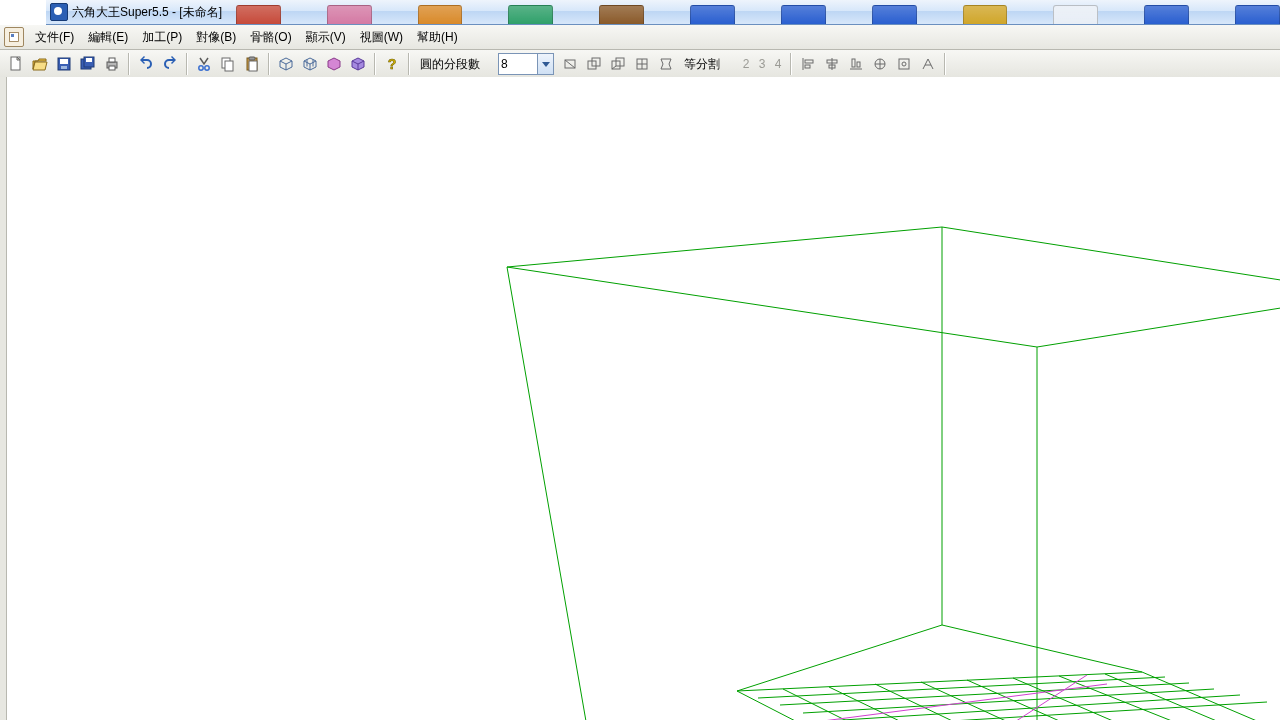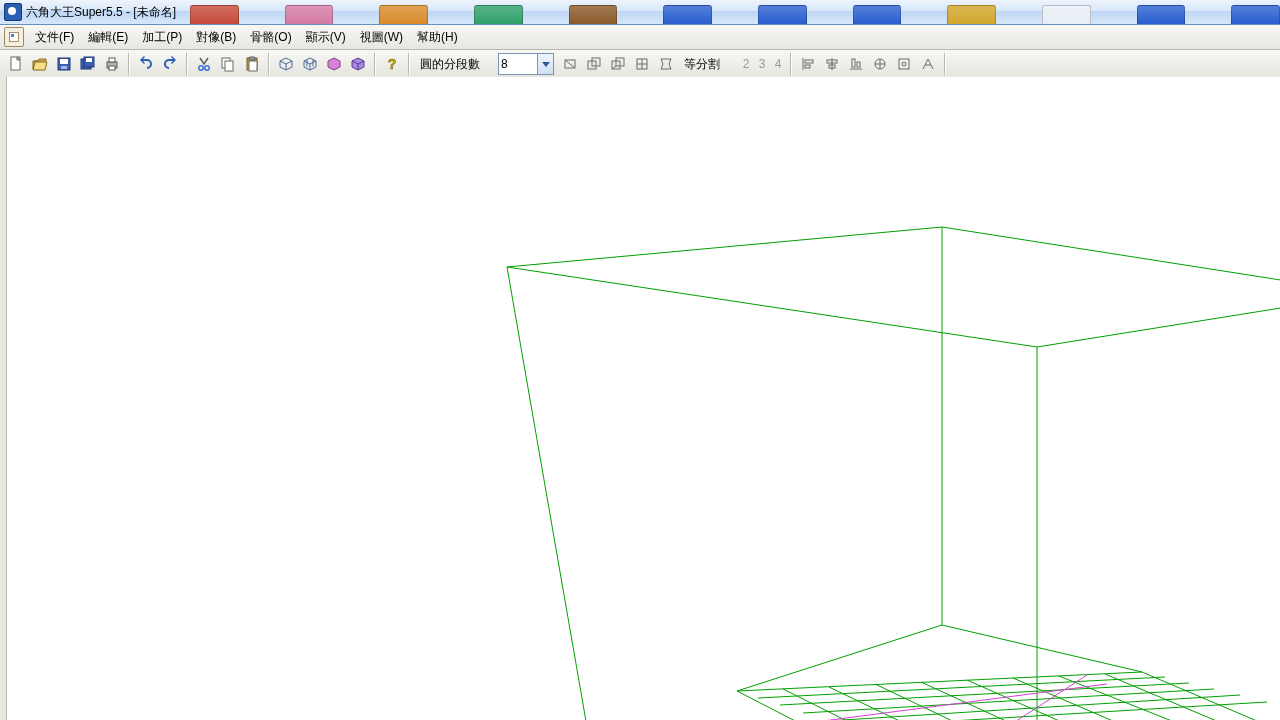--- a/index.html
+++ b/index.html
@@ -4,20 +4,21 @@
 <style>
   html,body{margin:0;padding:0;width:1280px;height:720px;overflow:hidden;font-family:"Microsoft JhengHei","PMingLiU",Tahoma,sans-serif;font-size:12px;background:#fff;}
   
   .titlebar{
     height:24px;
     background:linear-gradient(#eef4fc 0%,#d7e7fa 45%,#bdd6f4 46%,#d7e7fa 100%);
     border-bottom:1px solid #6a8fbf;
     display:flex;align-items:center;
     position:relative;
     color:#000;
+    margin-left:46px;
   }
   .titlebar .app-icon{
     width:16px;height:16px;margin:0 4px;
     background:#2b5fb4;border:1px solid #163a74;border-radius:2px;position:relative;
   }
   .titlebar .app-icon::after{content:"";position:absolute;left:3px;top:3px;width:8px;height:8px;background:#fff;border-radius:50%;}
   .titlebar .title-text{white-space:nowrap;}
   
   .bg-thumbs{position:absolute;left:190px;right:0;top:0;height:24px;display:flex;gap:46px;align-items:flex-end;pointer-events:none;}
   .thumb{

